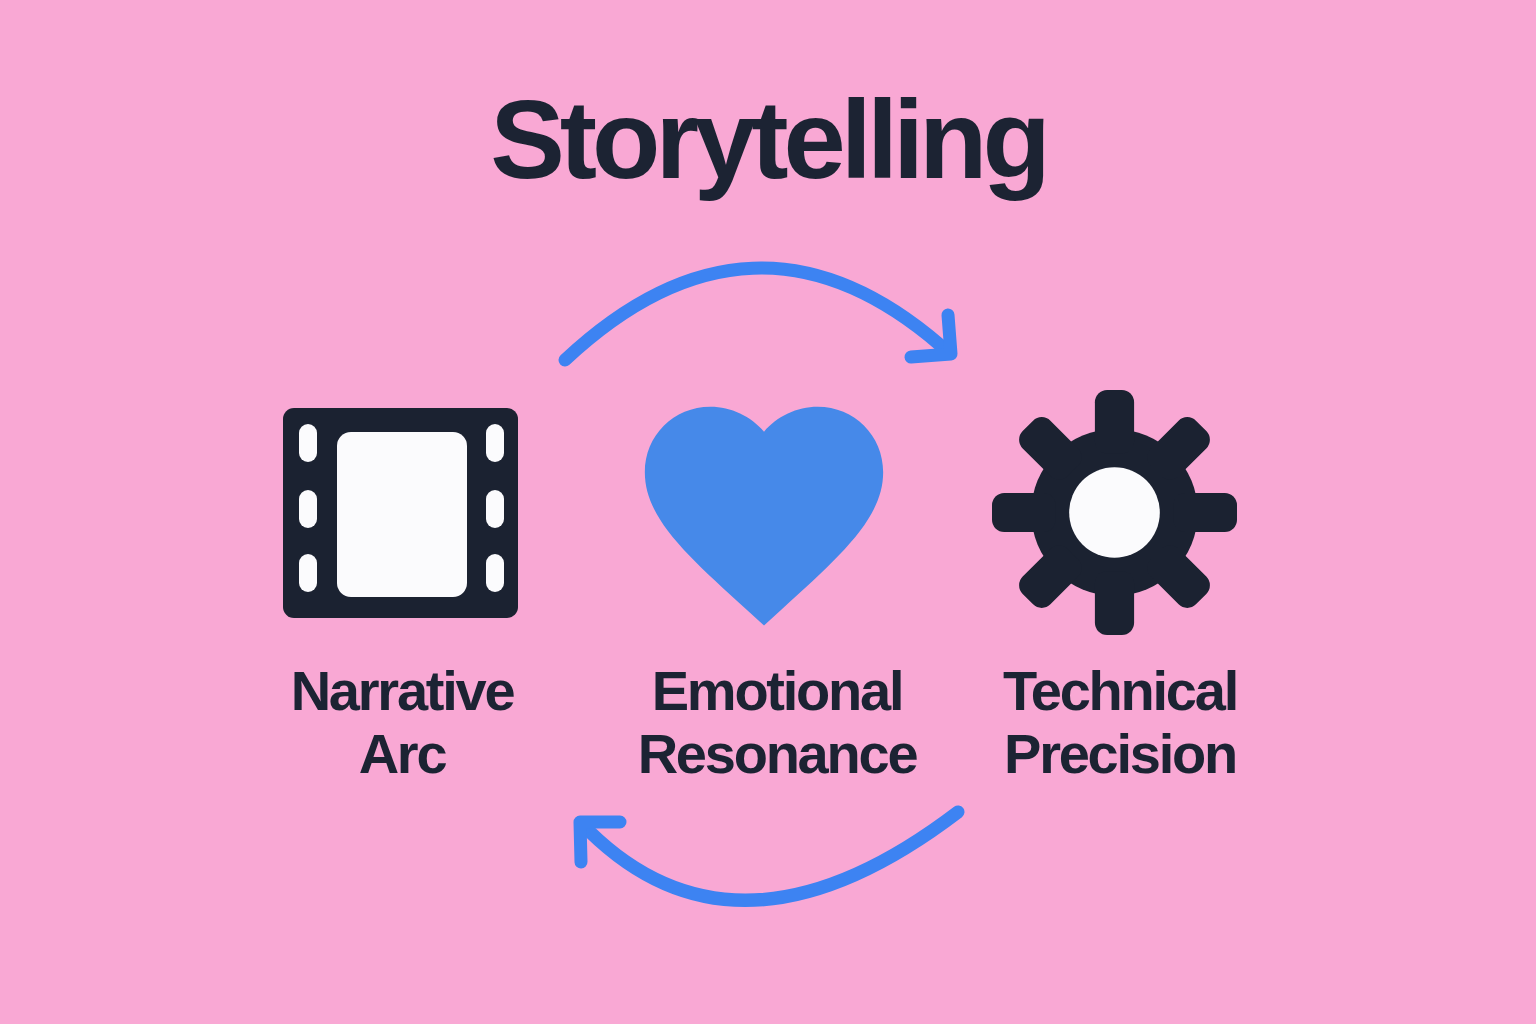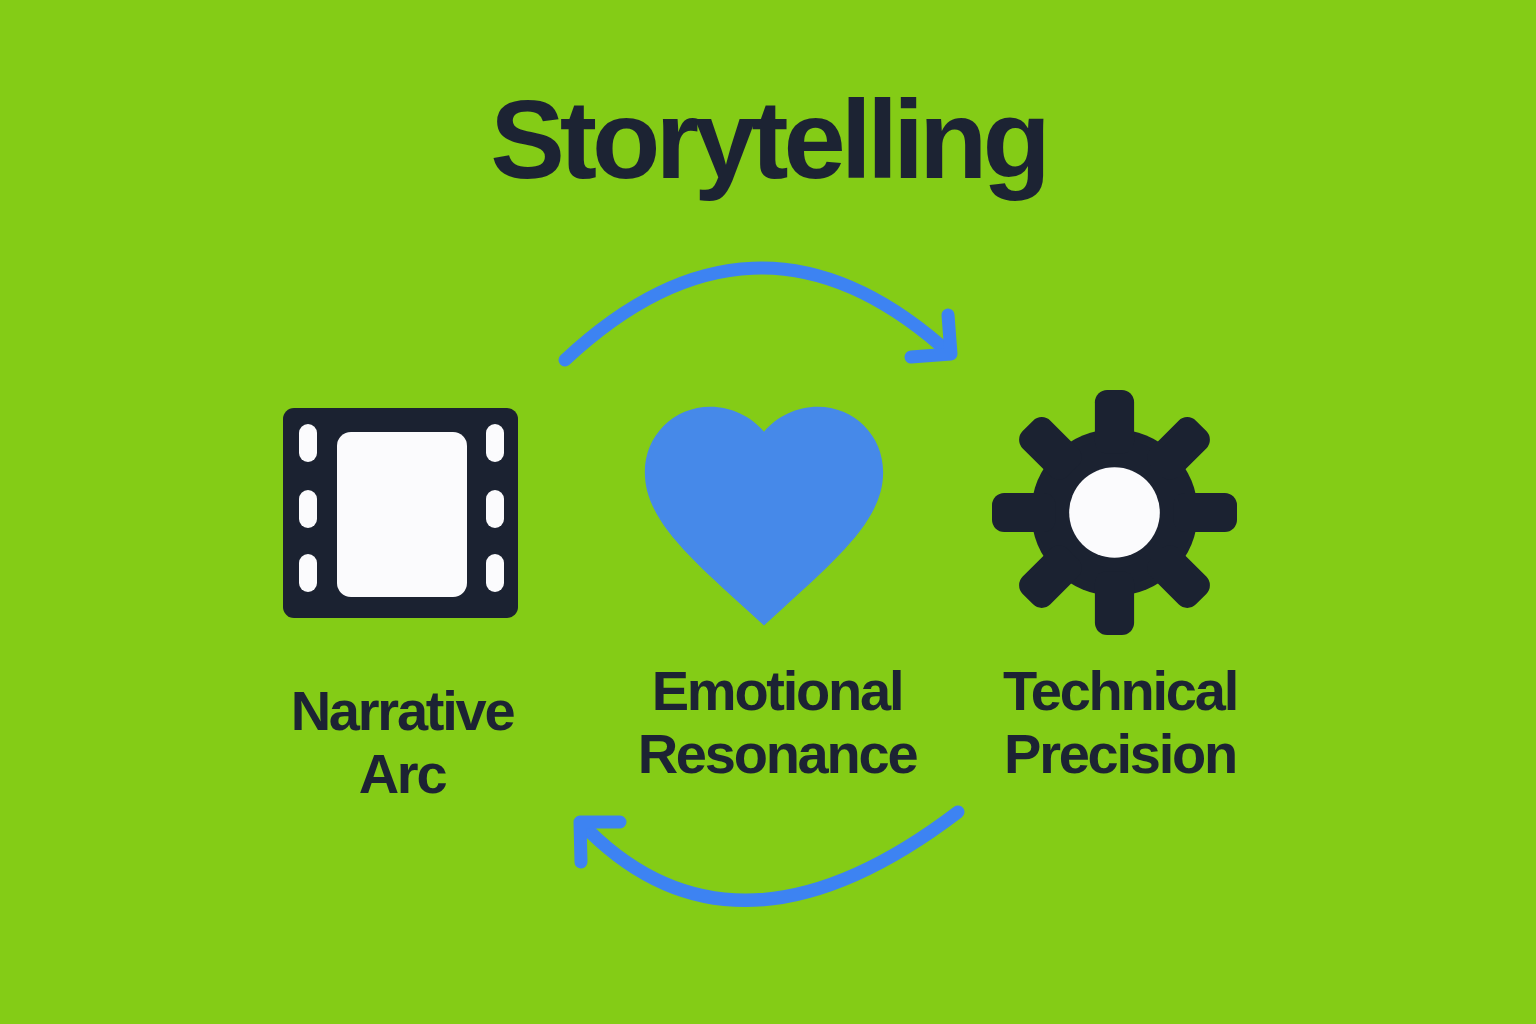--- a/index.html
+++ b/index.html
@@ -1,20 +1,20 @@
 <!DOCTYPE html>
 <html><head>
 <meta charset="utf-8">
 <style>
   html, body { margin: 0; padding: 0; background: #fbfbfd; }
   .canvas {
     position: relative;
     width: 1536px;
     height: 1024px;
-    background: #84cc16;
+    background: #f9a8d4;
     overflow: hidden;
     font-family: "Liberation Sans", "DejaVu Sans", sans-serif;
     color: #1c2333;
   }
   .title {
     position: absolute;
     top: 84px;
     left: 0;
     right: 0;
     text-align: center;
@@ -35,21 +35,21 @@
     position: absolute;
     top: 660px;
     width: 310px;
     text-align: center;
     font-size: 56px;
     font-weight: 700;
     line-height: 1.12;
     letter-spacing: -0.04em;
     color: #1c2333;
   }
-  .label-narrative { left: 247px; margin-top: 20px; }
+  .label-narrative { left: 247px; }
   .label-emotional { left: 622px; }
   .label-technical { left: 965px; }
 </style>
 </head>
 <body>
 
 <div class="canvas">
 
   <div class="title">Storytelling</div>
 

